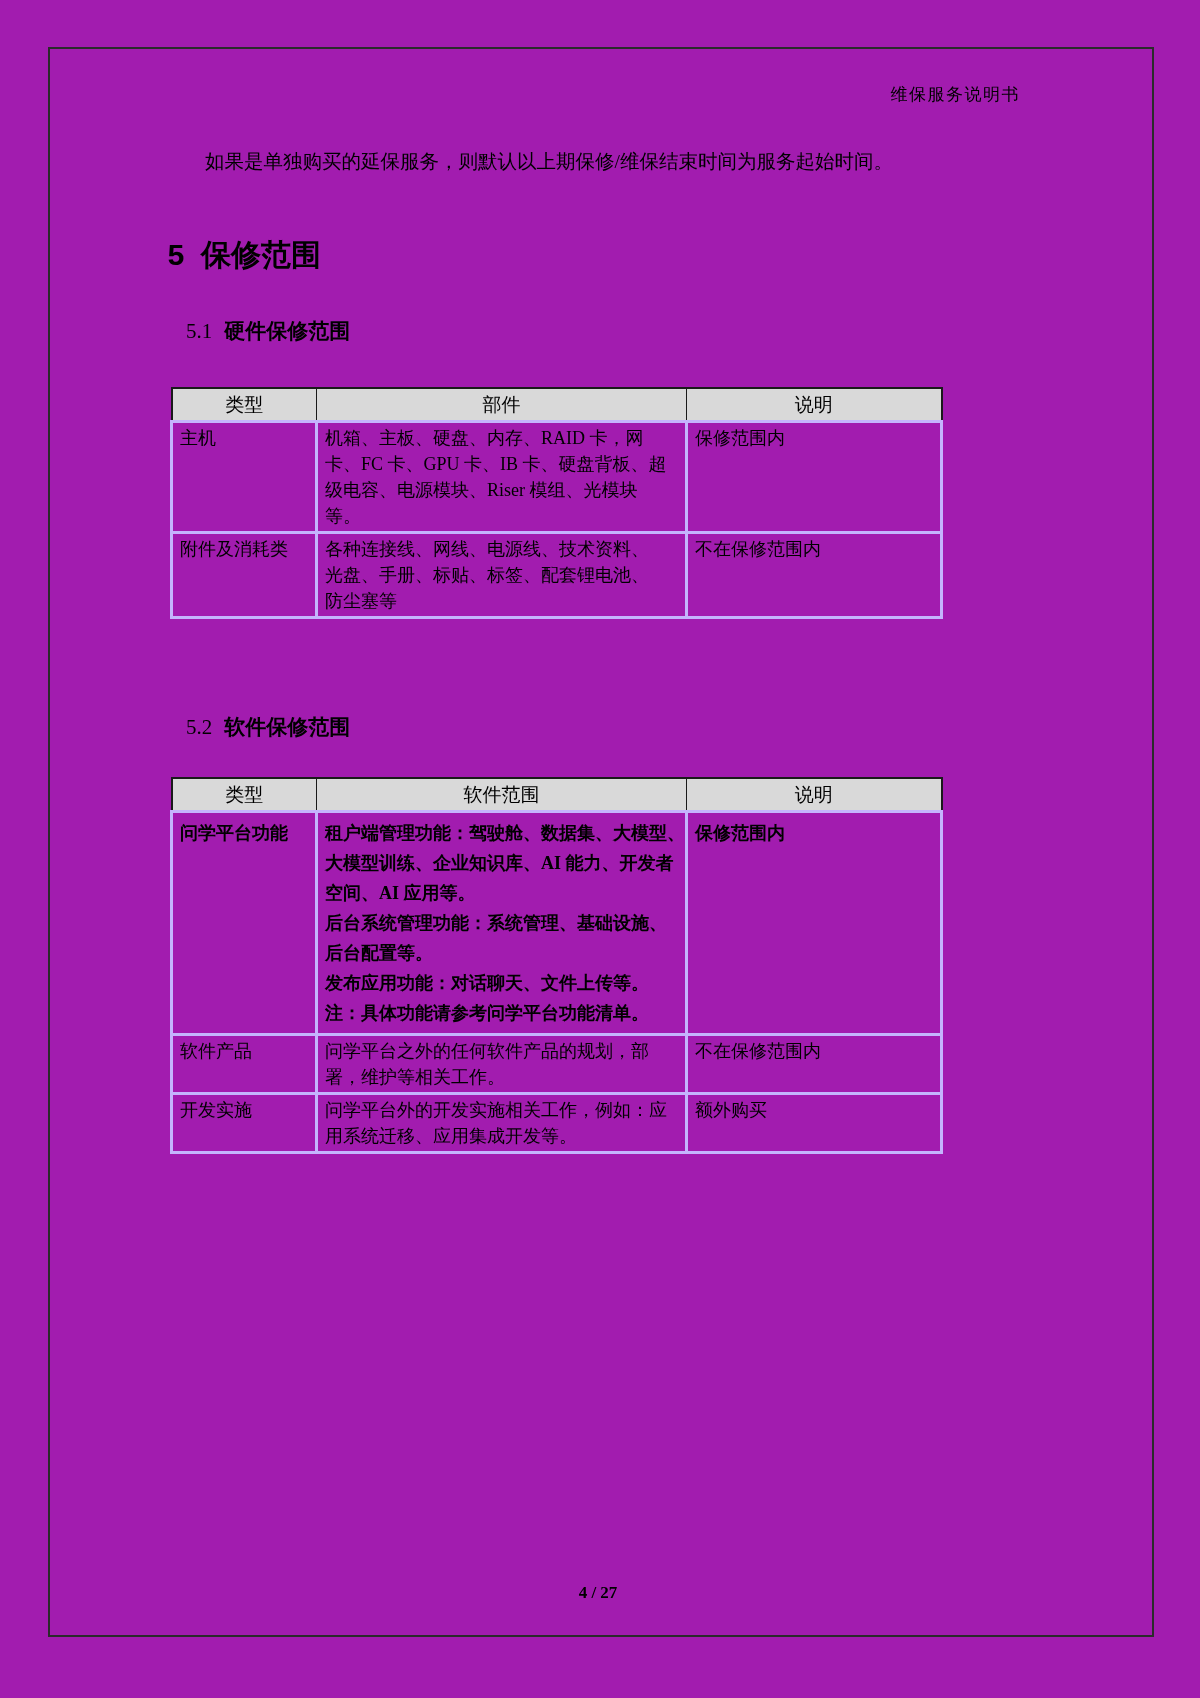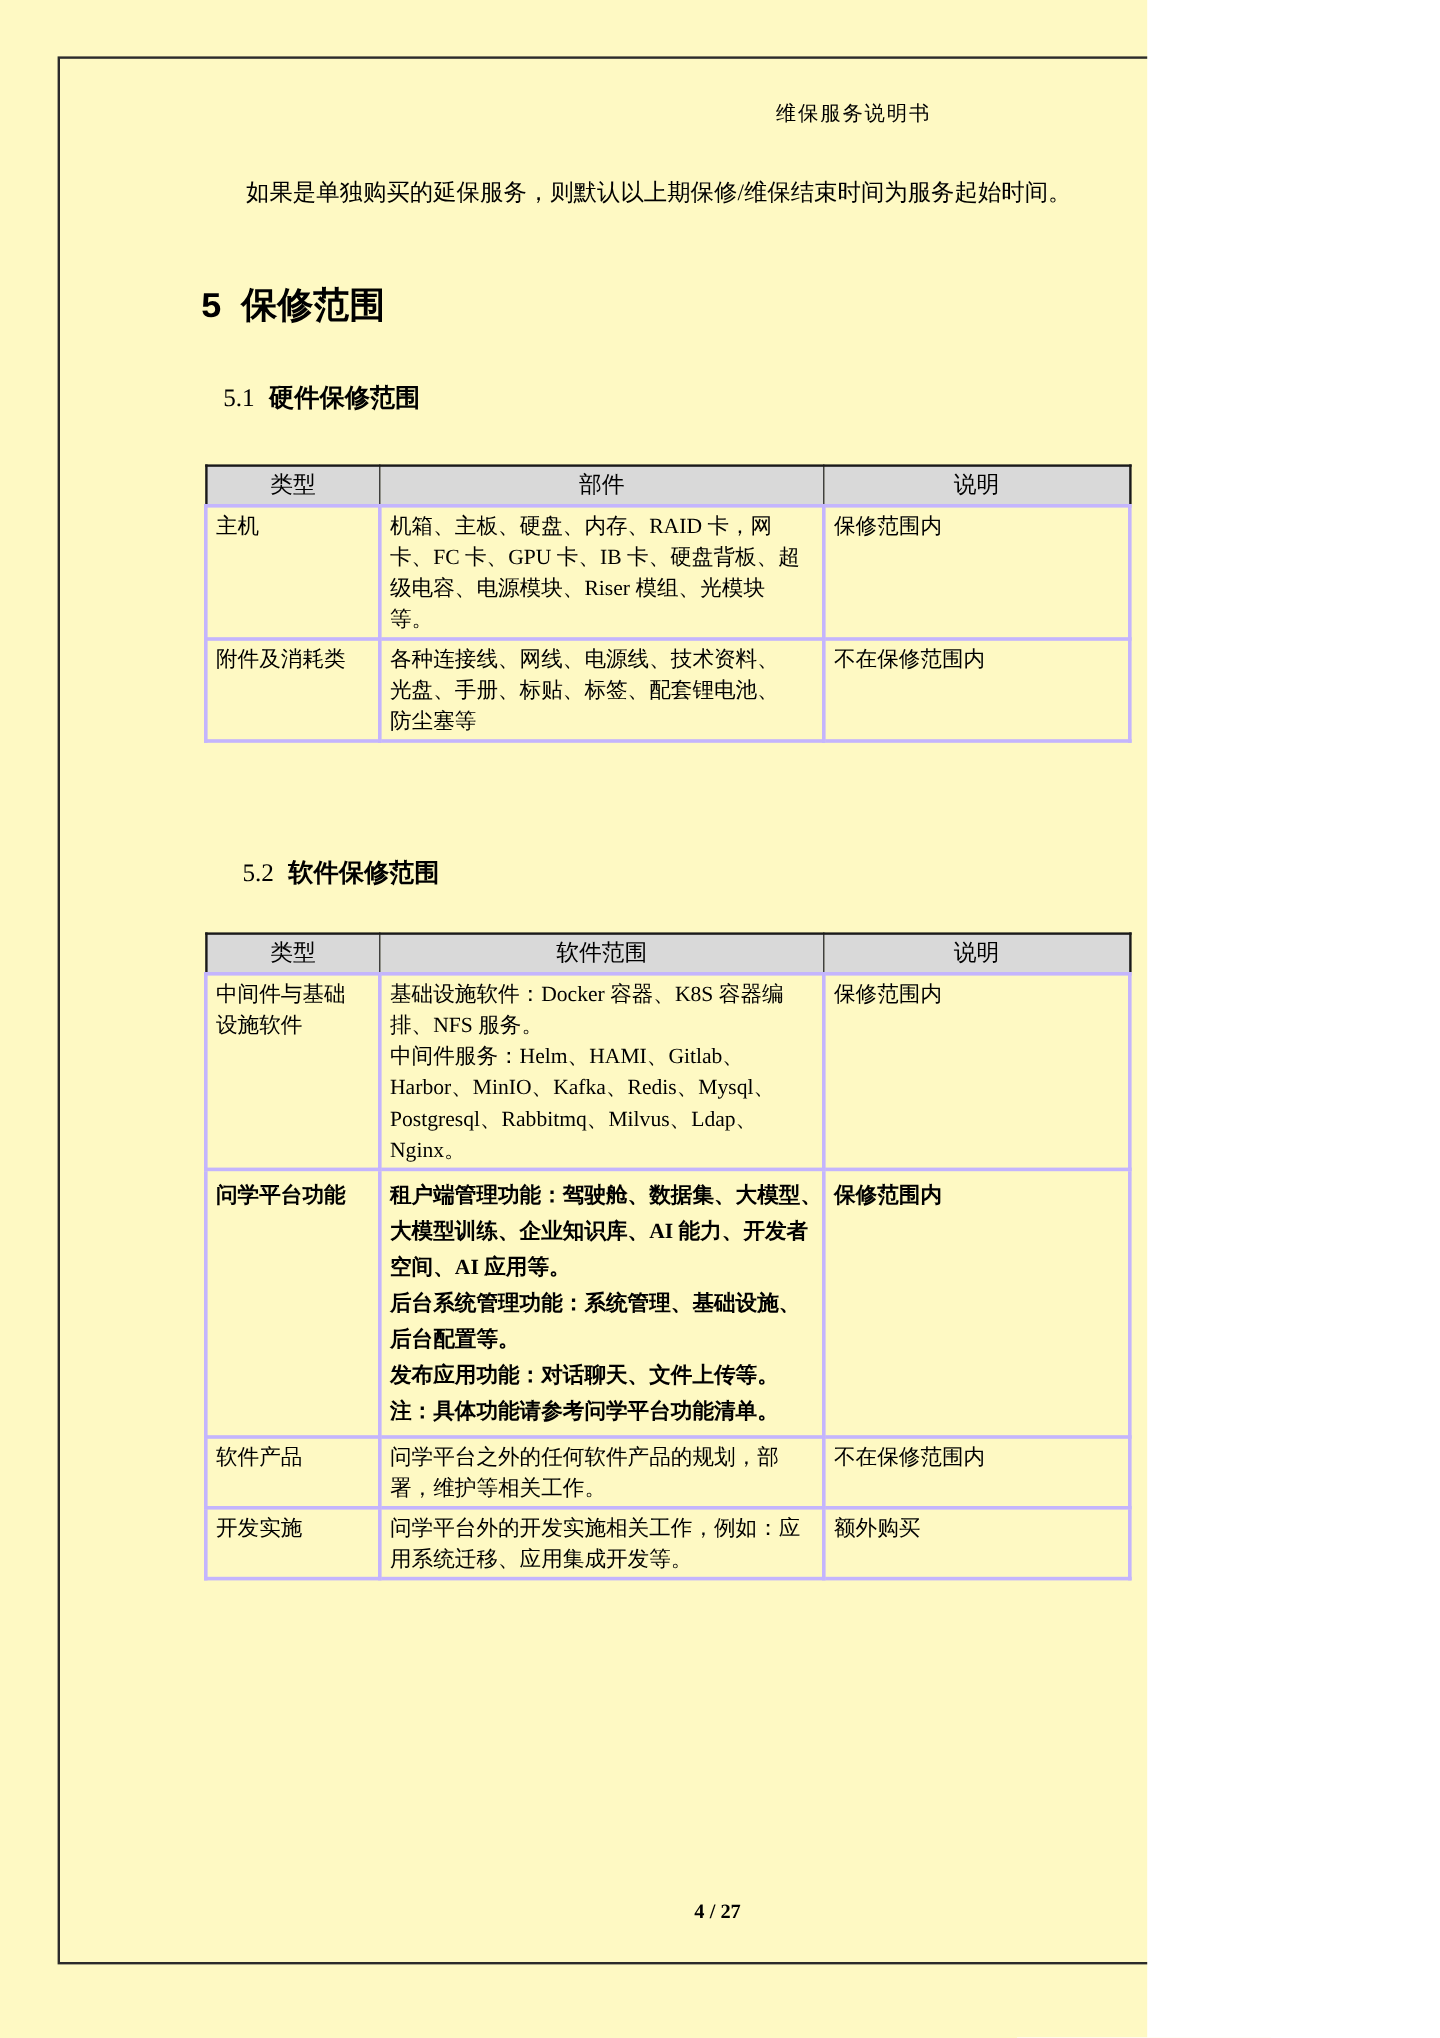--- a/index.html
+++ b/index.html
@@ -1,17 +1,17 @@
 <!DOCTYPE html>
 <html><head>
 <meta charset="utf-8">
 <style>
   html,body{margin:0;padding:0;background:#ffffff;}
   .page{
-    position:relative;width:956px;height:1698px;background:#fef9c3;
+    position:relative;width:1200px;height:1698px;background:#a21caf;
     color:#000;font-family:"Liberation Serif","DejaVu Serif",serif;overflow:hidden;
   }
   .frame{
     position:absolute;left:48px;top:47px;width:1106px;height:1590px;
     border:2px solid #2b2b2b;box-sizing:border-box;
   }
   .doc-header{
     position:absolute;top:84px;right:180px;width:420px;text-align:right;
     font-size:17px;line-height:22px;letter-spacing:1.5px;
   }
@@ -24,21 +24,21 @@
     font-family:Liberation Mono, monospace;font-weight:bold;
     font-size:30px;line-height:34px;
   }
   .h1 .num{margin-right:16px;}
   .h2{position:absolute;left:186px;font-size:21px;line-height:26px;}
   .h2 .num{font-family:"Liberation Serif","DejaVu Serif",serif;}
   .h2 .title{
     font-family:"Liberation Sans","DejaVu Sans",sans-serif;font-weight:bold;margin-left:12px;
   }
   .h2.s51{top:318px;}
-  .h2.s52{top:714px;margin-left:16px;}
+  .h2.s52{top:714px;}
   .doc-table{
     position:absolute;left:170px;width:770px;table-layout:fixed;
     border-collapse:collapse;border:2px solid #1a1a1a;
   }
   .doc-table.t1{top:387px;}
   .doc-table.t2{top:777px;}
   .col-type{width:145px;}
   .col-scope{width:370px;}
   .col-note{width:255px;}
   .doc-table th{
@@ -117,31 +117,20 @@
         <col class="col-note">
       </colgroup>
     <thead>
       <tr>
         <th>类型</th>
         <th>软件范围</th>
         <th>说明</th>
       </tr>
     </thead>
     <tbody>
-      <tr>
-        <td>中间件与基础
-设施软件</td>
-        <td>基础设施软件：Docker 容器、K8S 容器编
-排、NFS 服务。
-中间件服务：Helm、HAMI、Gitlab、
-Harbor、MinIO、Kafka、Redis、Mysql、
-Postgresql、Rabbitmq、Milvus、Ldap、
-Nginx。</td>
-        <td>保修范围内</td>
-      </tr>
       <tr class="loose">
         <td>问学平台功能</td>
         <td>租户端管理功能：驾驶舱、数据集、大模型、
 大模型训练、企业知识库、AI 能力、开发者
 空间、AI 应用等。
 后台系统管理功能：系统管理、基础设施、
 后台配置等。
 发布应用功能：对话聊天、文件上传等。
 注：具体功能请参考问学平台功能清单。</td>
         <td>保修范围内</td>

